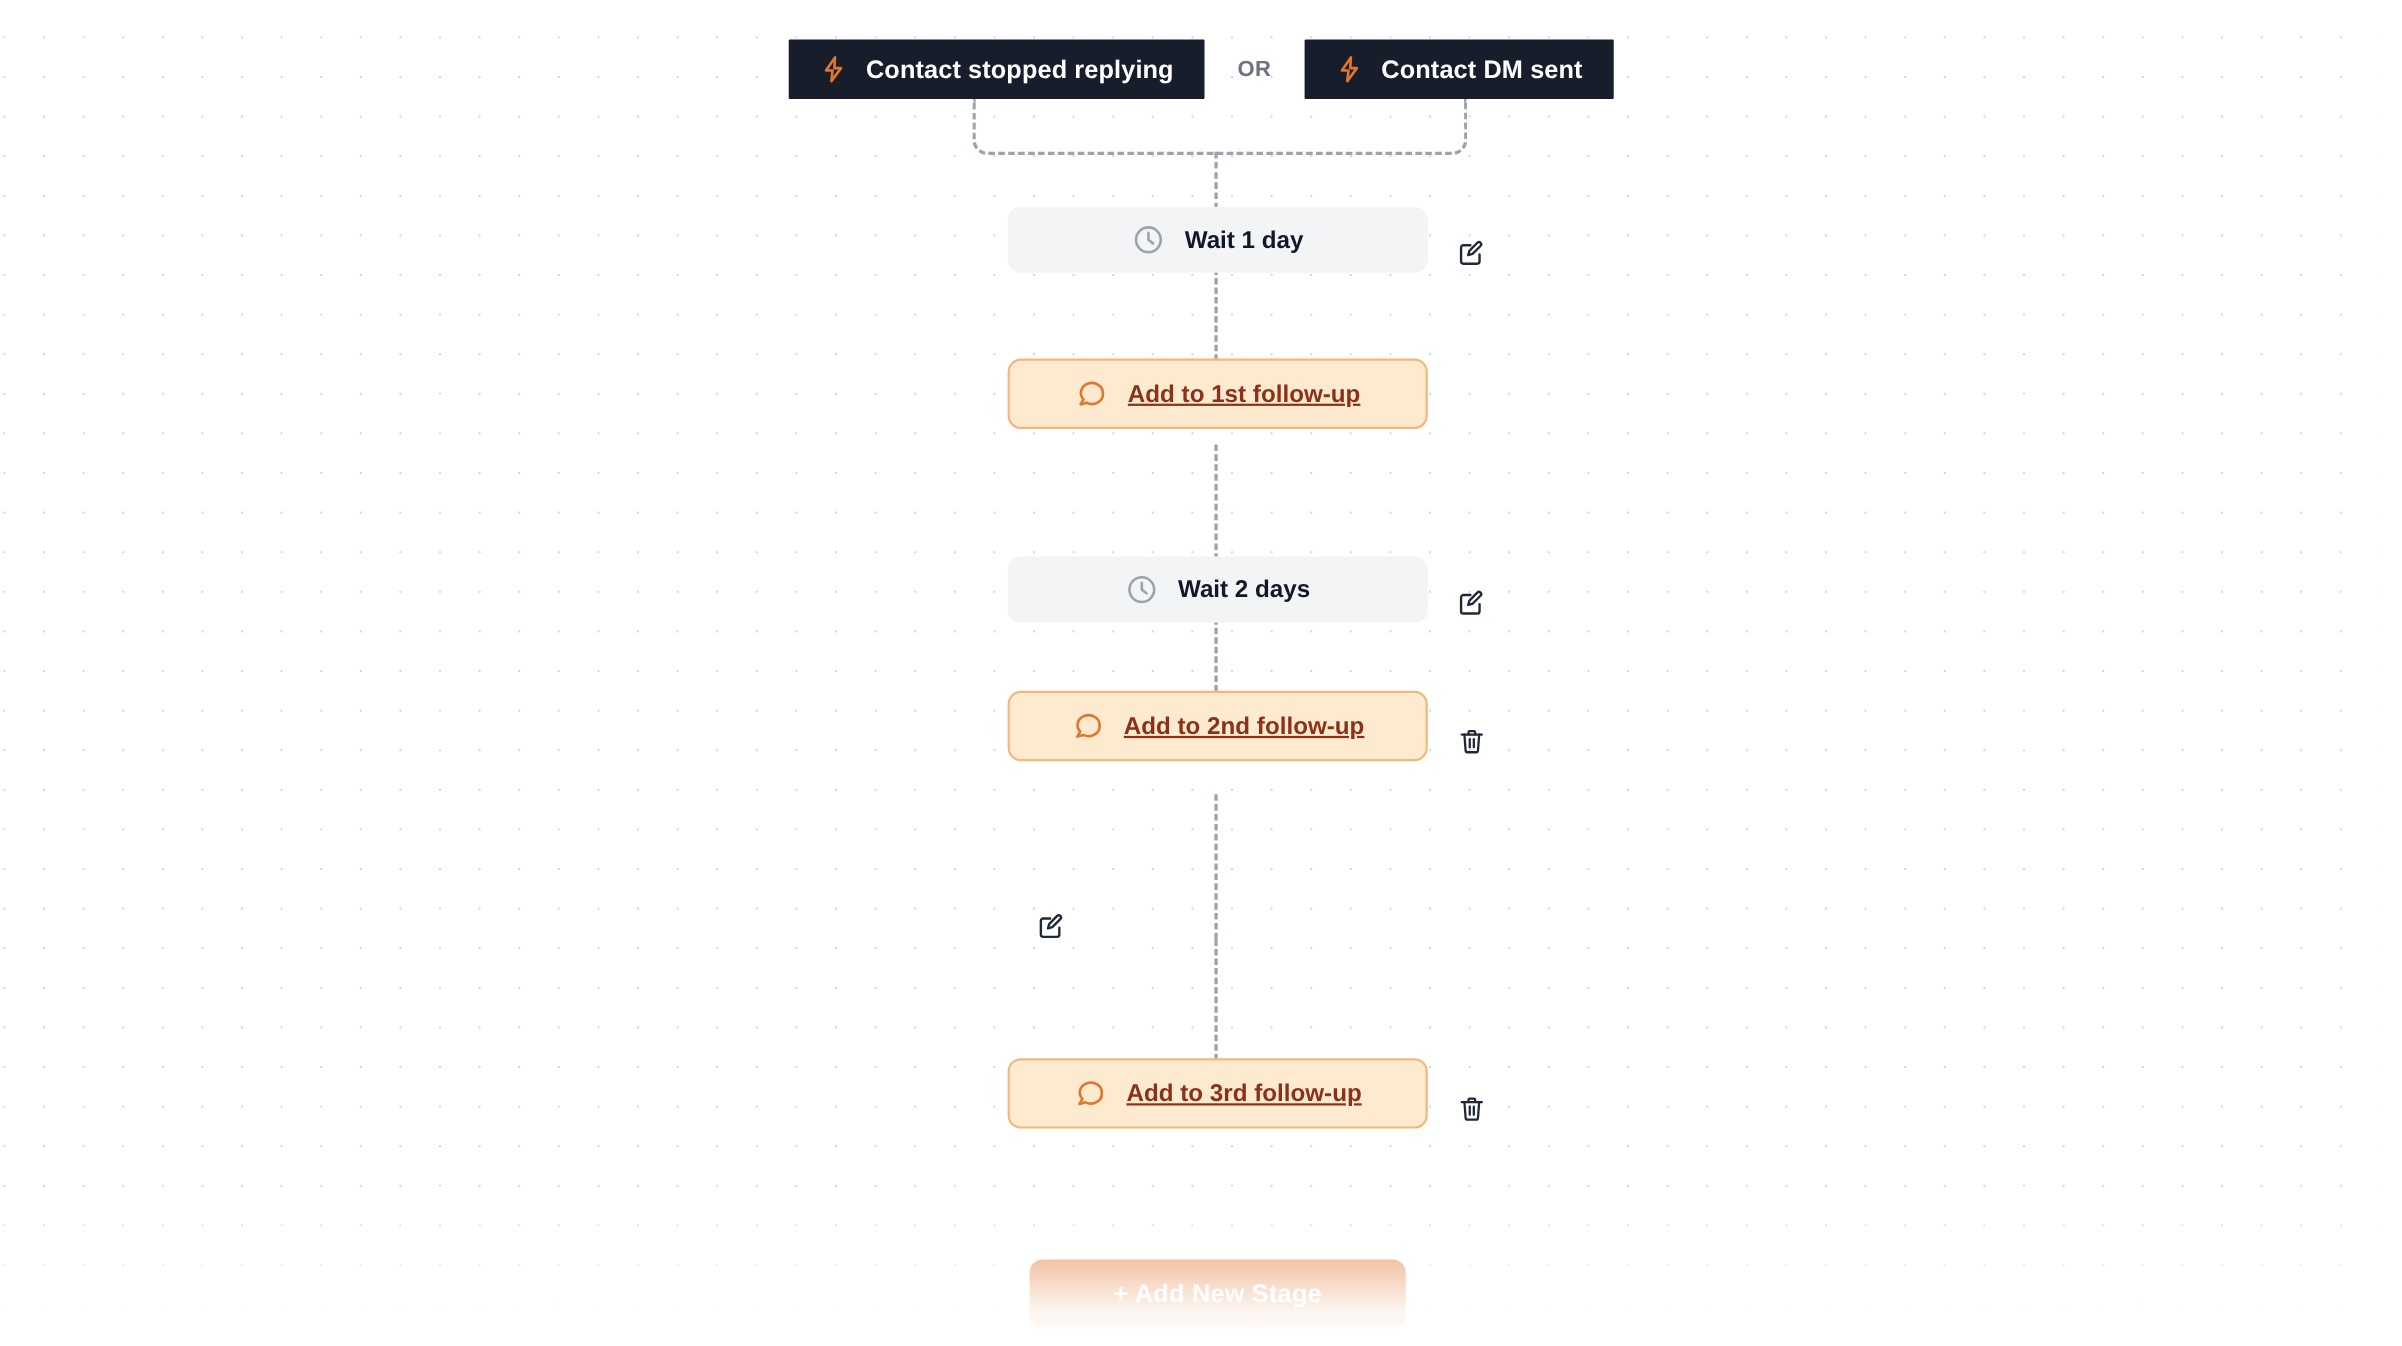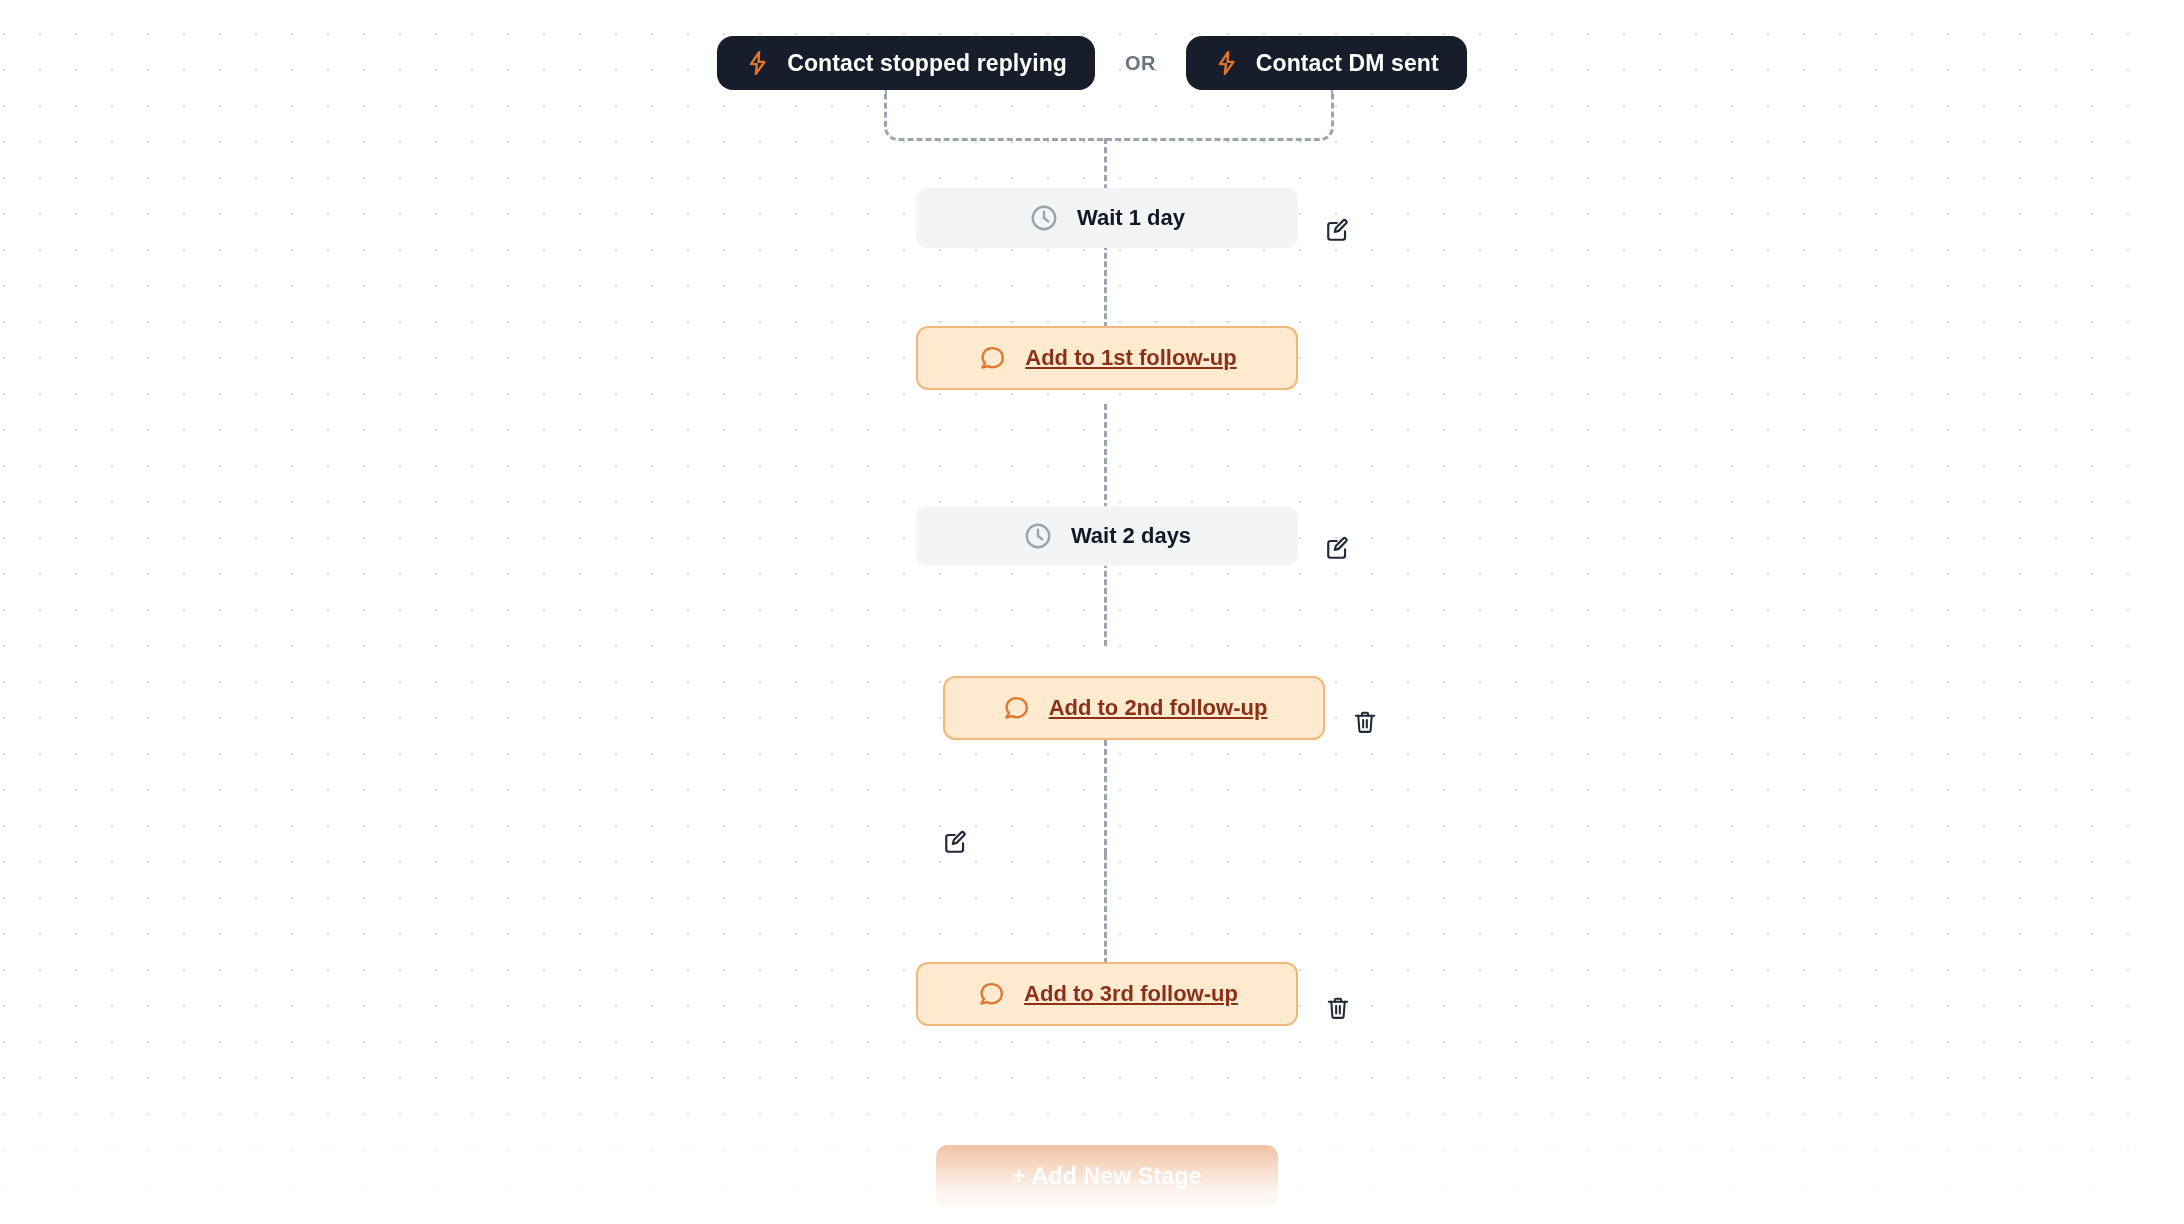--- a/index.html
+++ b/index.html
@@ -69,21 +69,21 @@
     align-items: center;
     justify-content: center;
     gap: 0;
   }
   .trigger-chip {
     display: inline-flex;
     align-items: center;
     gap: 16px;
     background: #171d2b;
     color: #ffffff;
-    border-radius: 16px;
+    border-radius: 1px;
     height: 54px;
     padding: 0 28px;
     font-size: 23px;
     font-weight: 700;
     letter-spacing: 0.1px;
     white-space: nowrap;
     box-sizing: border-box;
     cursor: pointer;
   }
   .or-label {
@@ -251,21 +251,21 @@
     <div class="row-action-btn">
       <span>
         <svg width="26" height="26" viewBox="0 0 24 24" fill="none" stroke="#1f2937" stroke-width="2" stroke-linecap="round" stroke-linejoin="round">
           <path d="M18.5 13.2 V19 a2 2 0 0 1 -2 2 H5 a2 2 0 0 1 -2 -2 V7.5 a2 2 0 0 1 2 -2 h5.8"></path>
           <path d="M16.6 3.4 a1.9 1.9 0 0 1 2.7 2.7 L12.6 12.8 l-3.6 1 1 -3.6 Z"></path>
         </svg>
       </span>
     </div>
   </div>
 
-  <div class="node-row" style="top:676px;margin-left:27px;">
+  <div class="node-row" style="top:628px;">
     <div class="card card-action">
       <span class="icon">
         <svg width="30" height="30" viewBox="0 0 24 24" fill="none" stroke="#e1762e" stroke-width="1.9" stroke-linecap="round" stroke-linejoin="round">
           <path d="M20.5 11.4 a8 7.2 0 1 0 -14.1 4.6 l-2.1 3.7 4.4 -1.2 a8 7.2 0 0 0 11.8 -7.1 Z"></path>
         </svg>
       </span>
       <span>Add to 2nd follow-up</span>
     </div>
     <div class="row-action-btn">
       <span>

